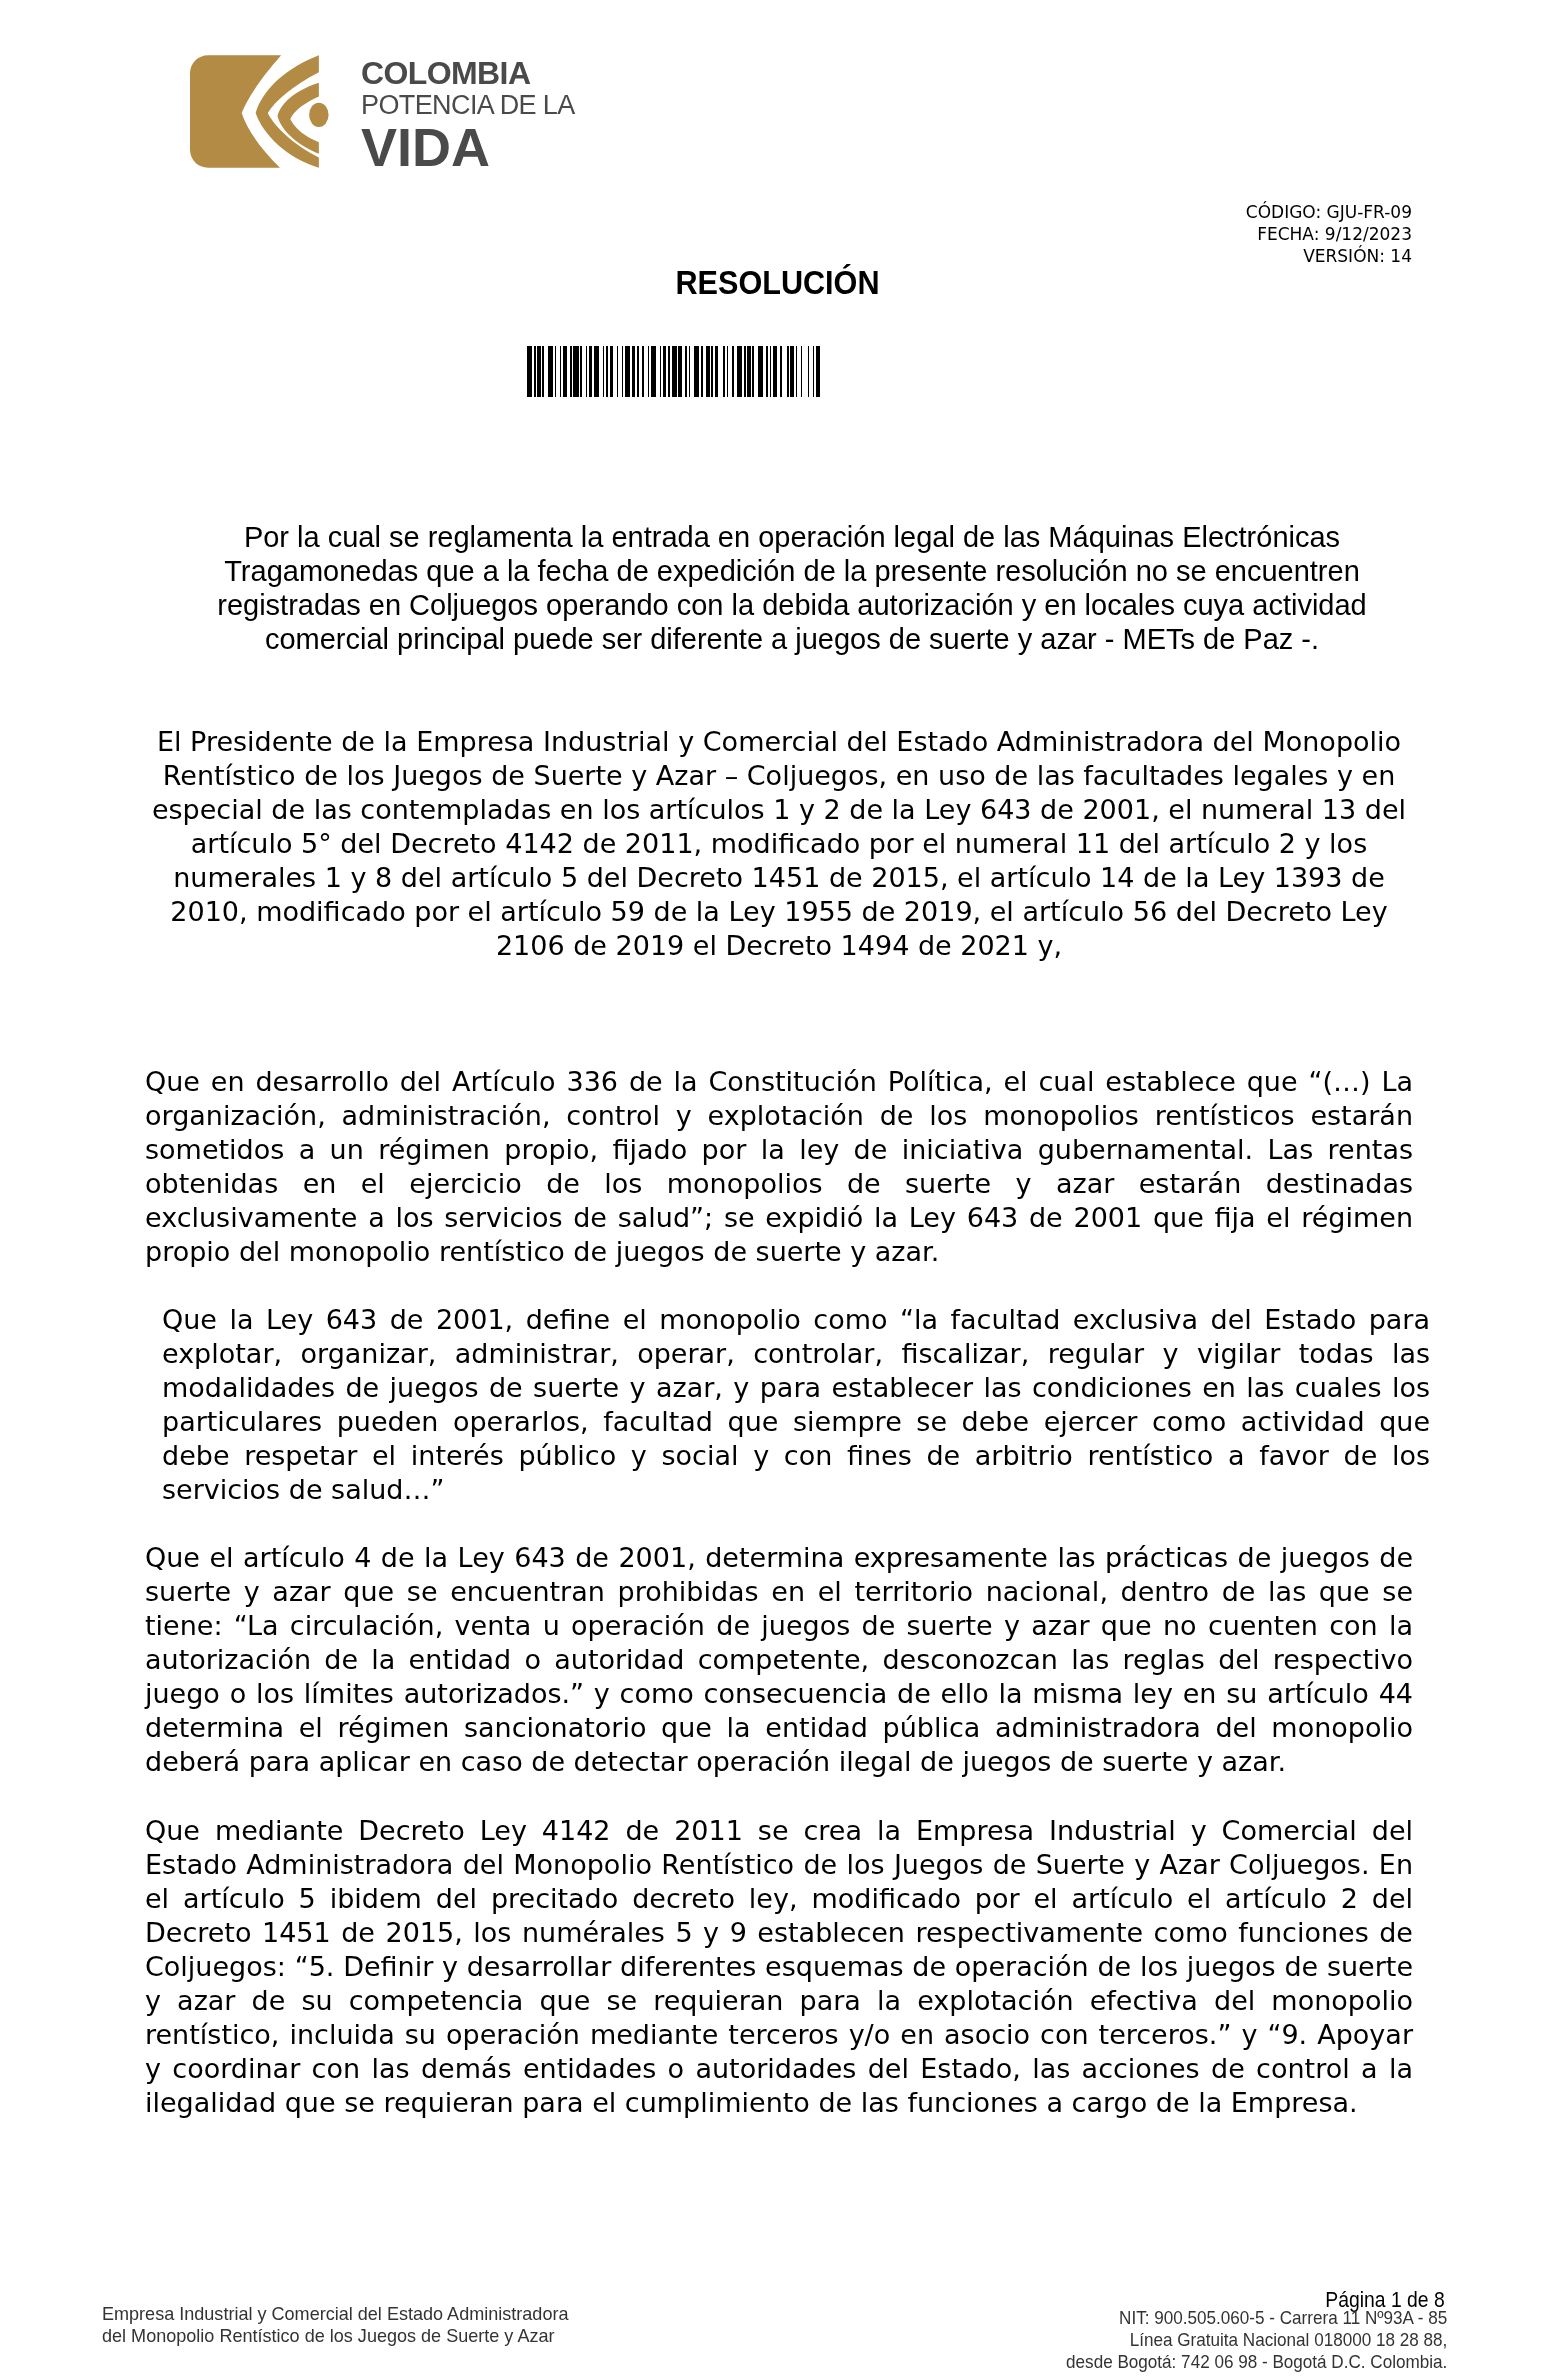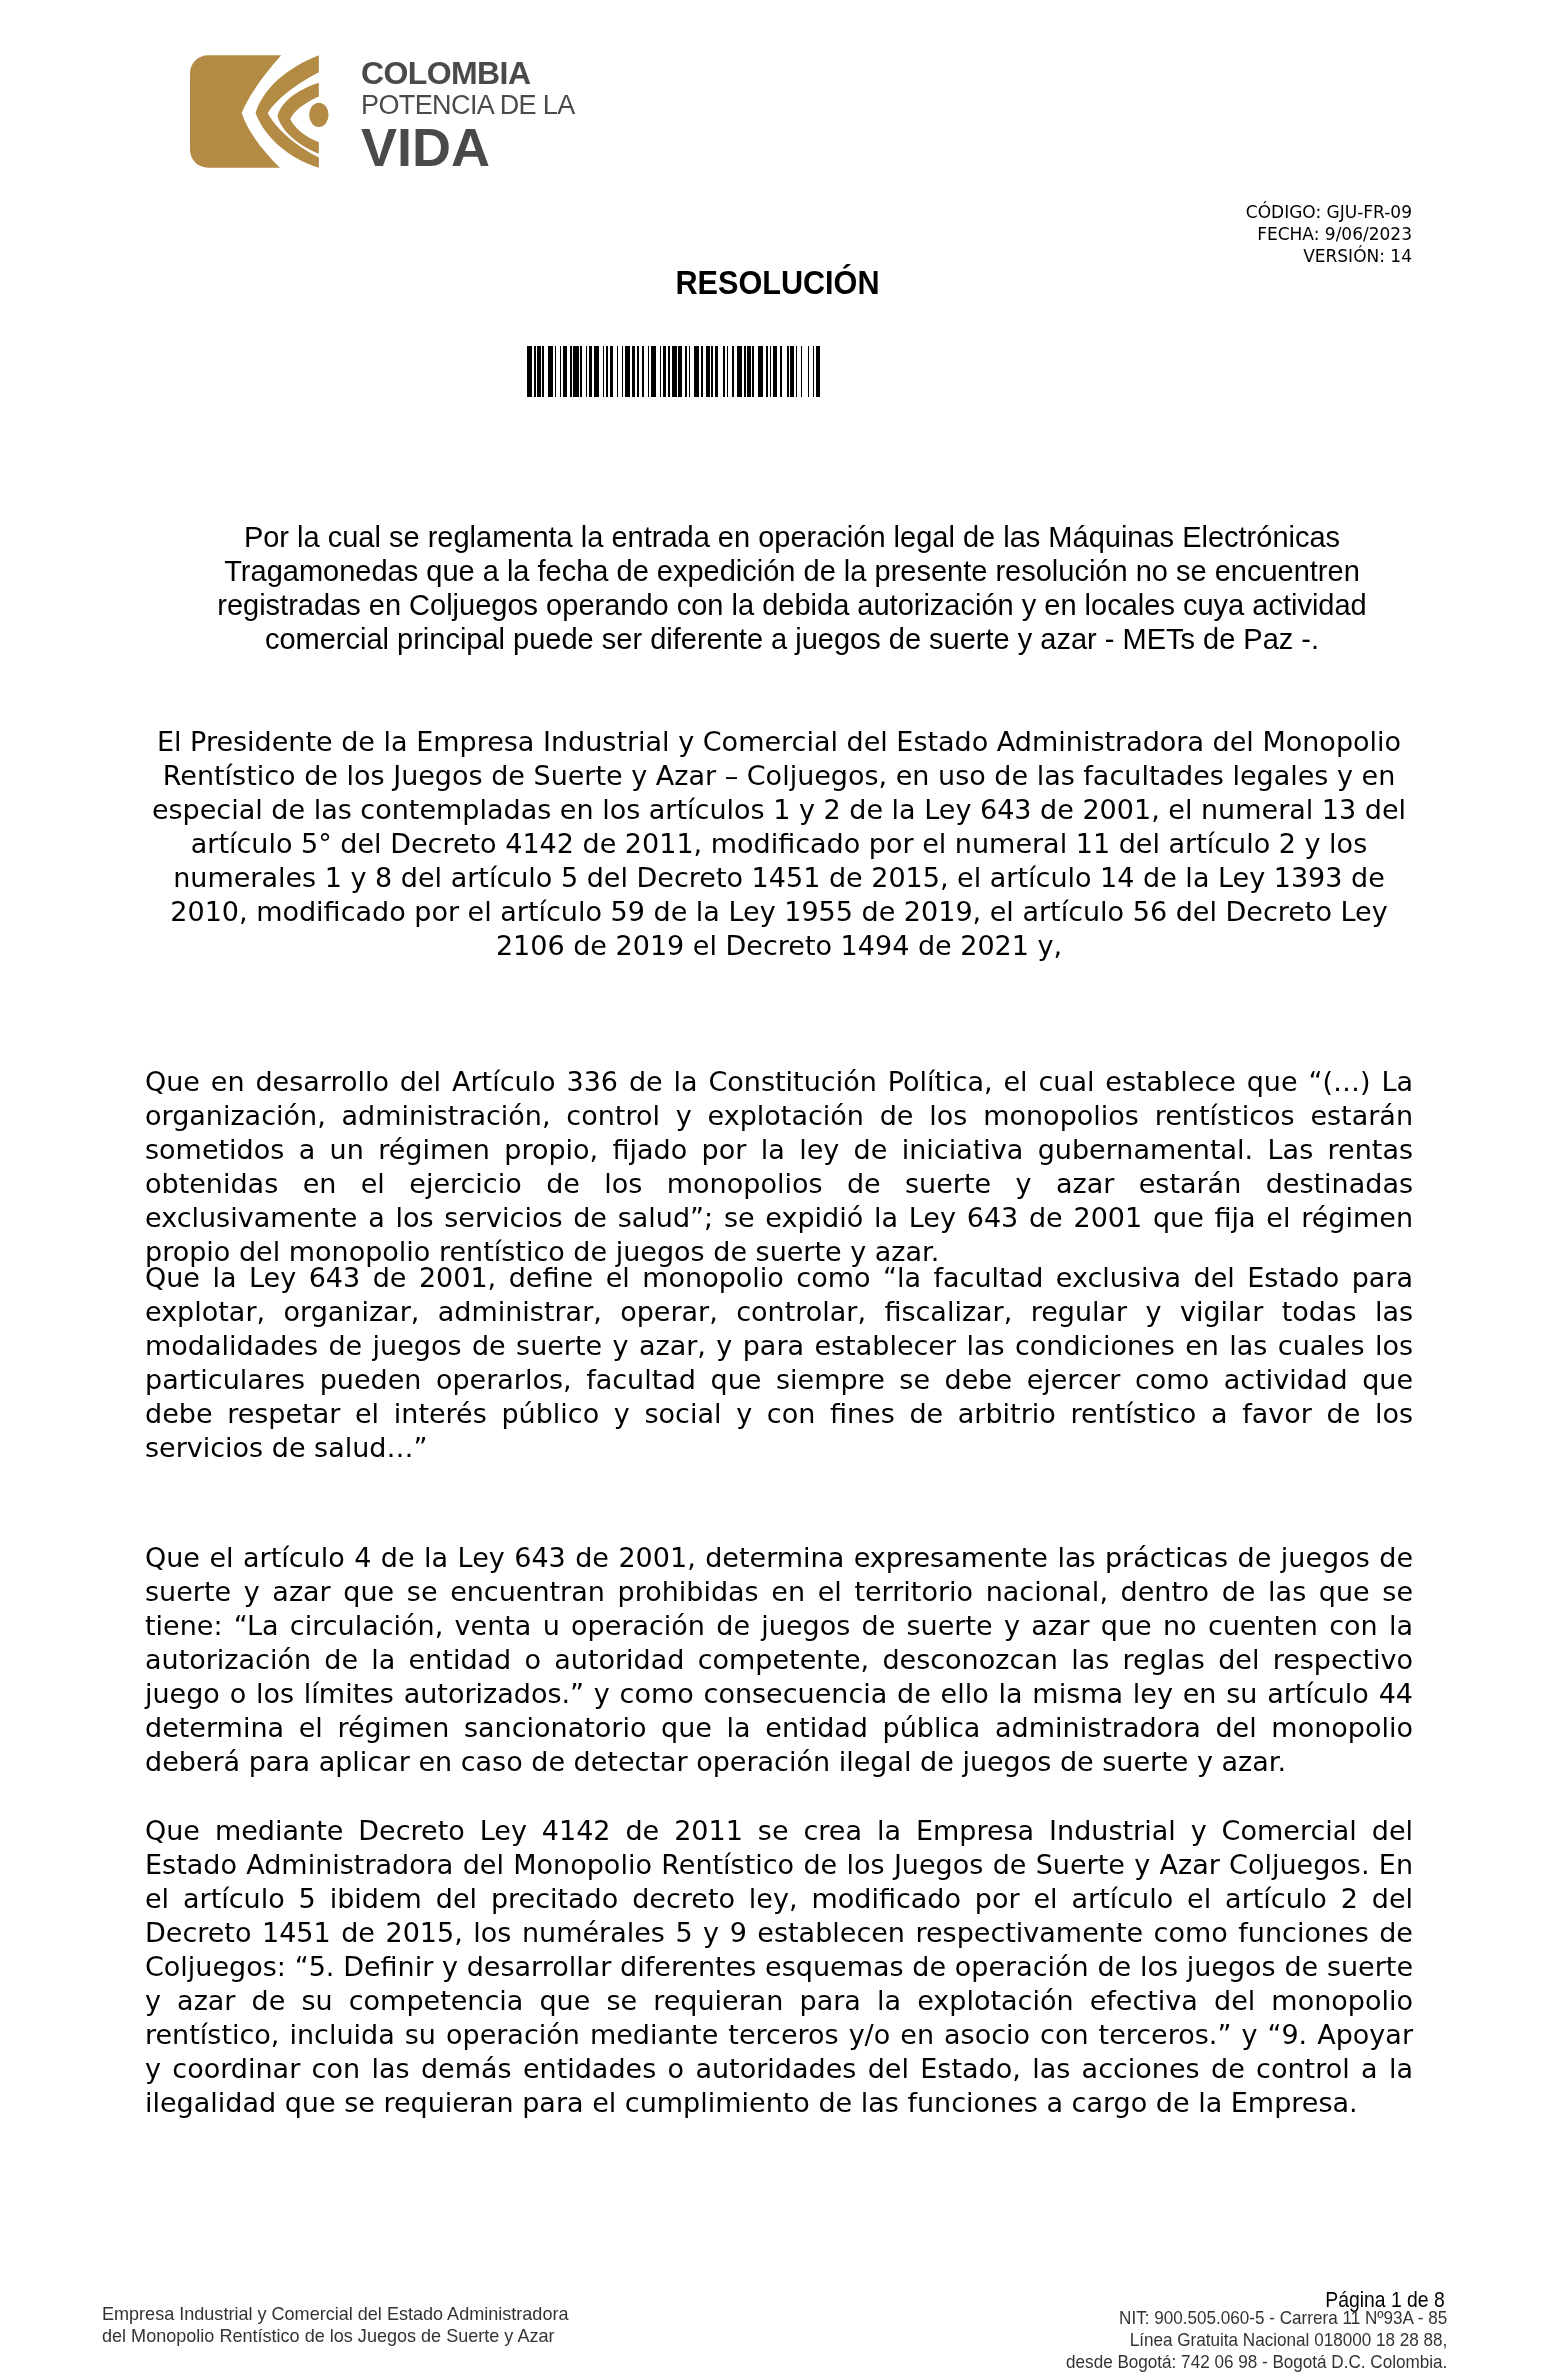--- a/index.html
+++ b/index.html
@@ -35,21 +35,21 @@
 
   
   .subject { position: absolute; left: 152px; width: 1280px; top: 520px; text-align: center; font-family: "Liberation Sans", sans-serif; font-weight: 400; font-size: 29px; line-height: 34px; }
 
   
   .body-text { position: absolute; left: 145px; width: 1268px; font-family: "DejaVu Sans", sans-serif; font-size: 27px; line-height: 34px; color: #000; }
   .preamble { top: 725px; text-align: center; }
   .considerando-title { position: absolute; left: 0; width: 1555px; top: 997px; text-align: center; font-family: "DejaVu Sans", sans-serif; font-weight: 700; font-size: 27px; }
   .para { text-align: justify; text-align-last: left; }
   .p1 { top: 1065px; }
-  .p2 { top: 1261px; }
+  .p2 { top: 1303px; margin-left: 17px; }
   .p3 { top: 1541px; }
   .p4 { top: 1814px; }
 
   
   .footer-left { position: absolute; left: 102px; top: 2303px; font-family: "Liberation Sans", sans-serif; font-size: 19px; line-height: 22px; color: #333; transform: scaleX(0.95); transform-origin: left top; }
   .page-number { position: absolute; right: 110px; top: 2287px; font-family: "Liberation Sans", sans-serif; font-size: 22px; color: #000; transform: scaleX(0.88); transform-origin: right top; }
   .footer-right { position: absolute; right: 108px; top: 2307px; text-align: right; font-family: "Liberation Sans", sans-serif; font-size: 19px; line-height: 22px; color: #333; transform: scaleX(0.9); transform-origin: right top; }
 </style>
 </head>
 <body>
@@ -66,21 +66,21 @@
     <div class="words">
       <div class="w1">COLOMBIA</div>
       <div class="w2">POTENCIA DE LA</div>
       <div class="w3">VIDA</div>
     </div>
   </div>
 
 
   <div class="form-code">
     <div>CÓDIGO: GJU-FR-09</div>
-    <div>FECHA: 9/06/2023</div>
+    <div>FECHA: 9/12/2023</div>
     <div>VERSIÓN: 14</div>
   </div>
 
   <div class="doc-title">RESOLUCIÓN</div>
 
   <div class="barcode" id="barcode">
       <span style="width: 5.2px;"></span>
       <i style="width: 1.7px;"></i>
       <span style="width: 1.7px;"></span>
       <i style="width: 1.7px;"></i>

